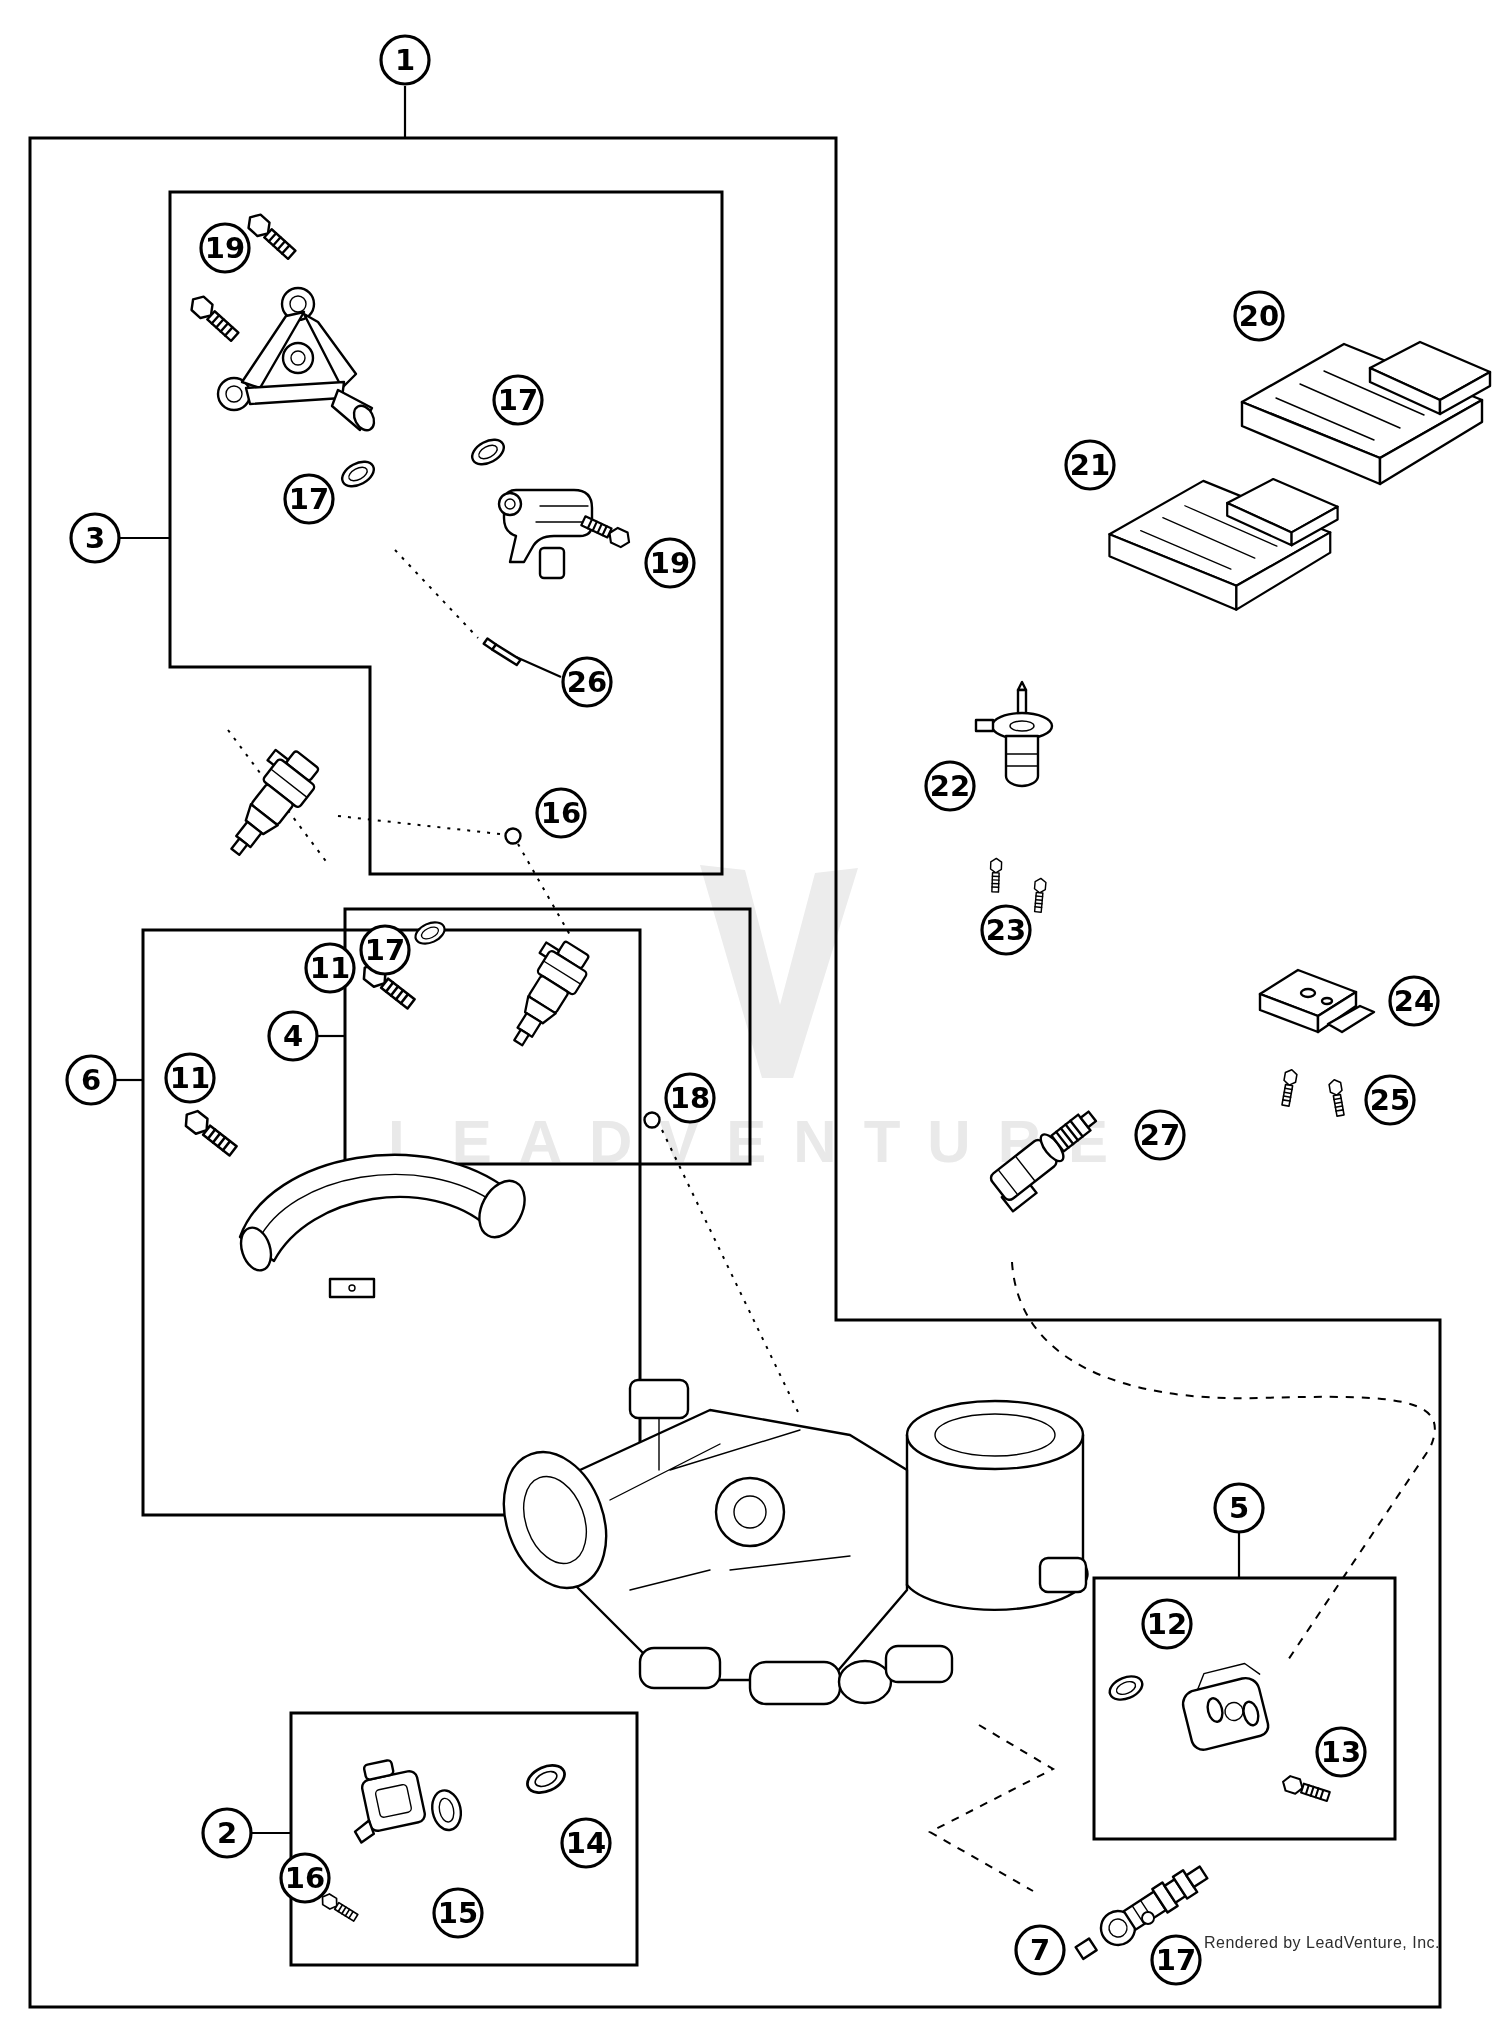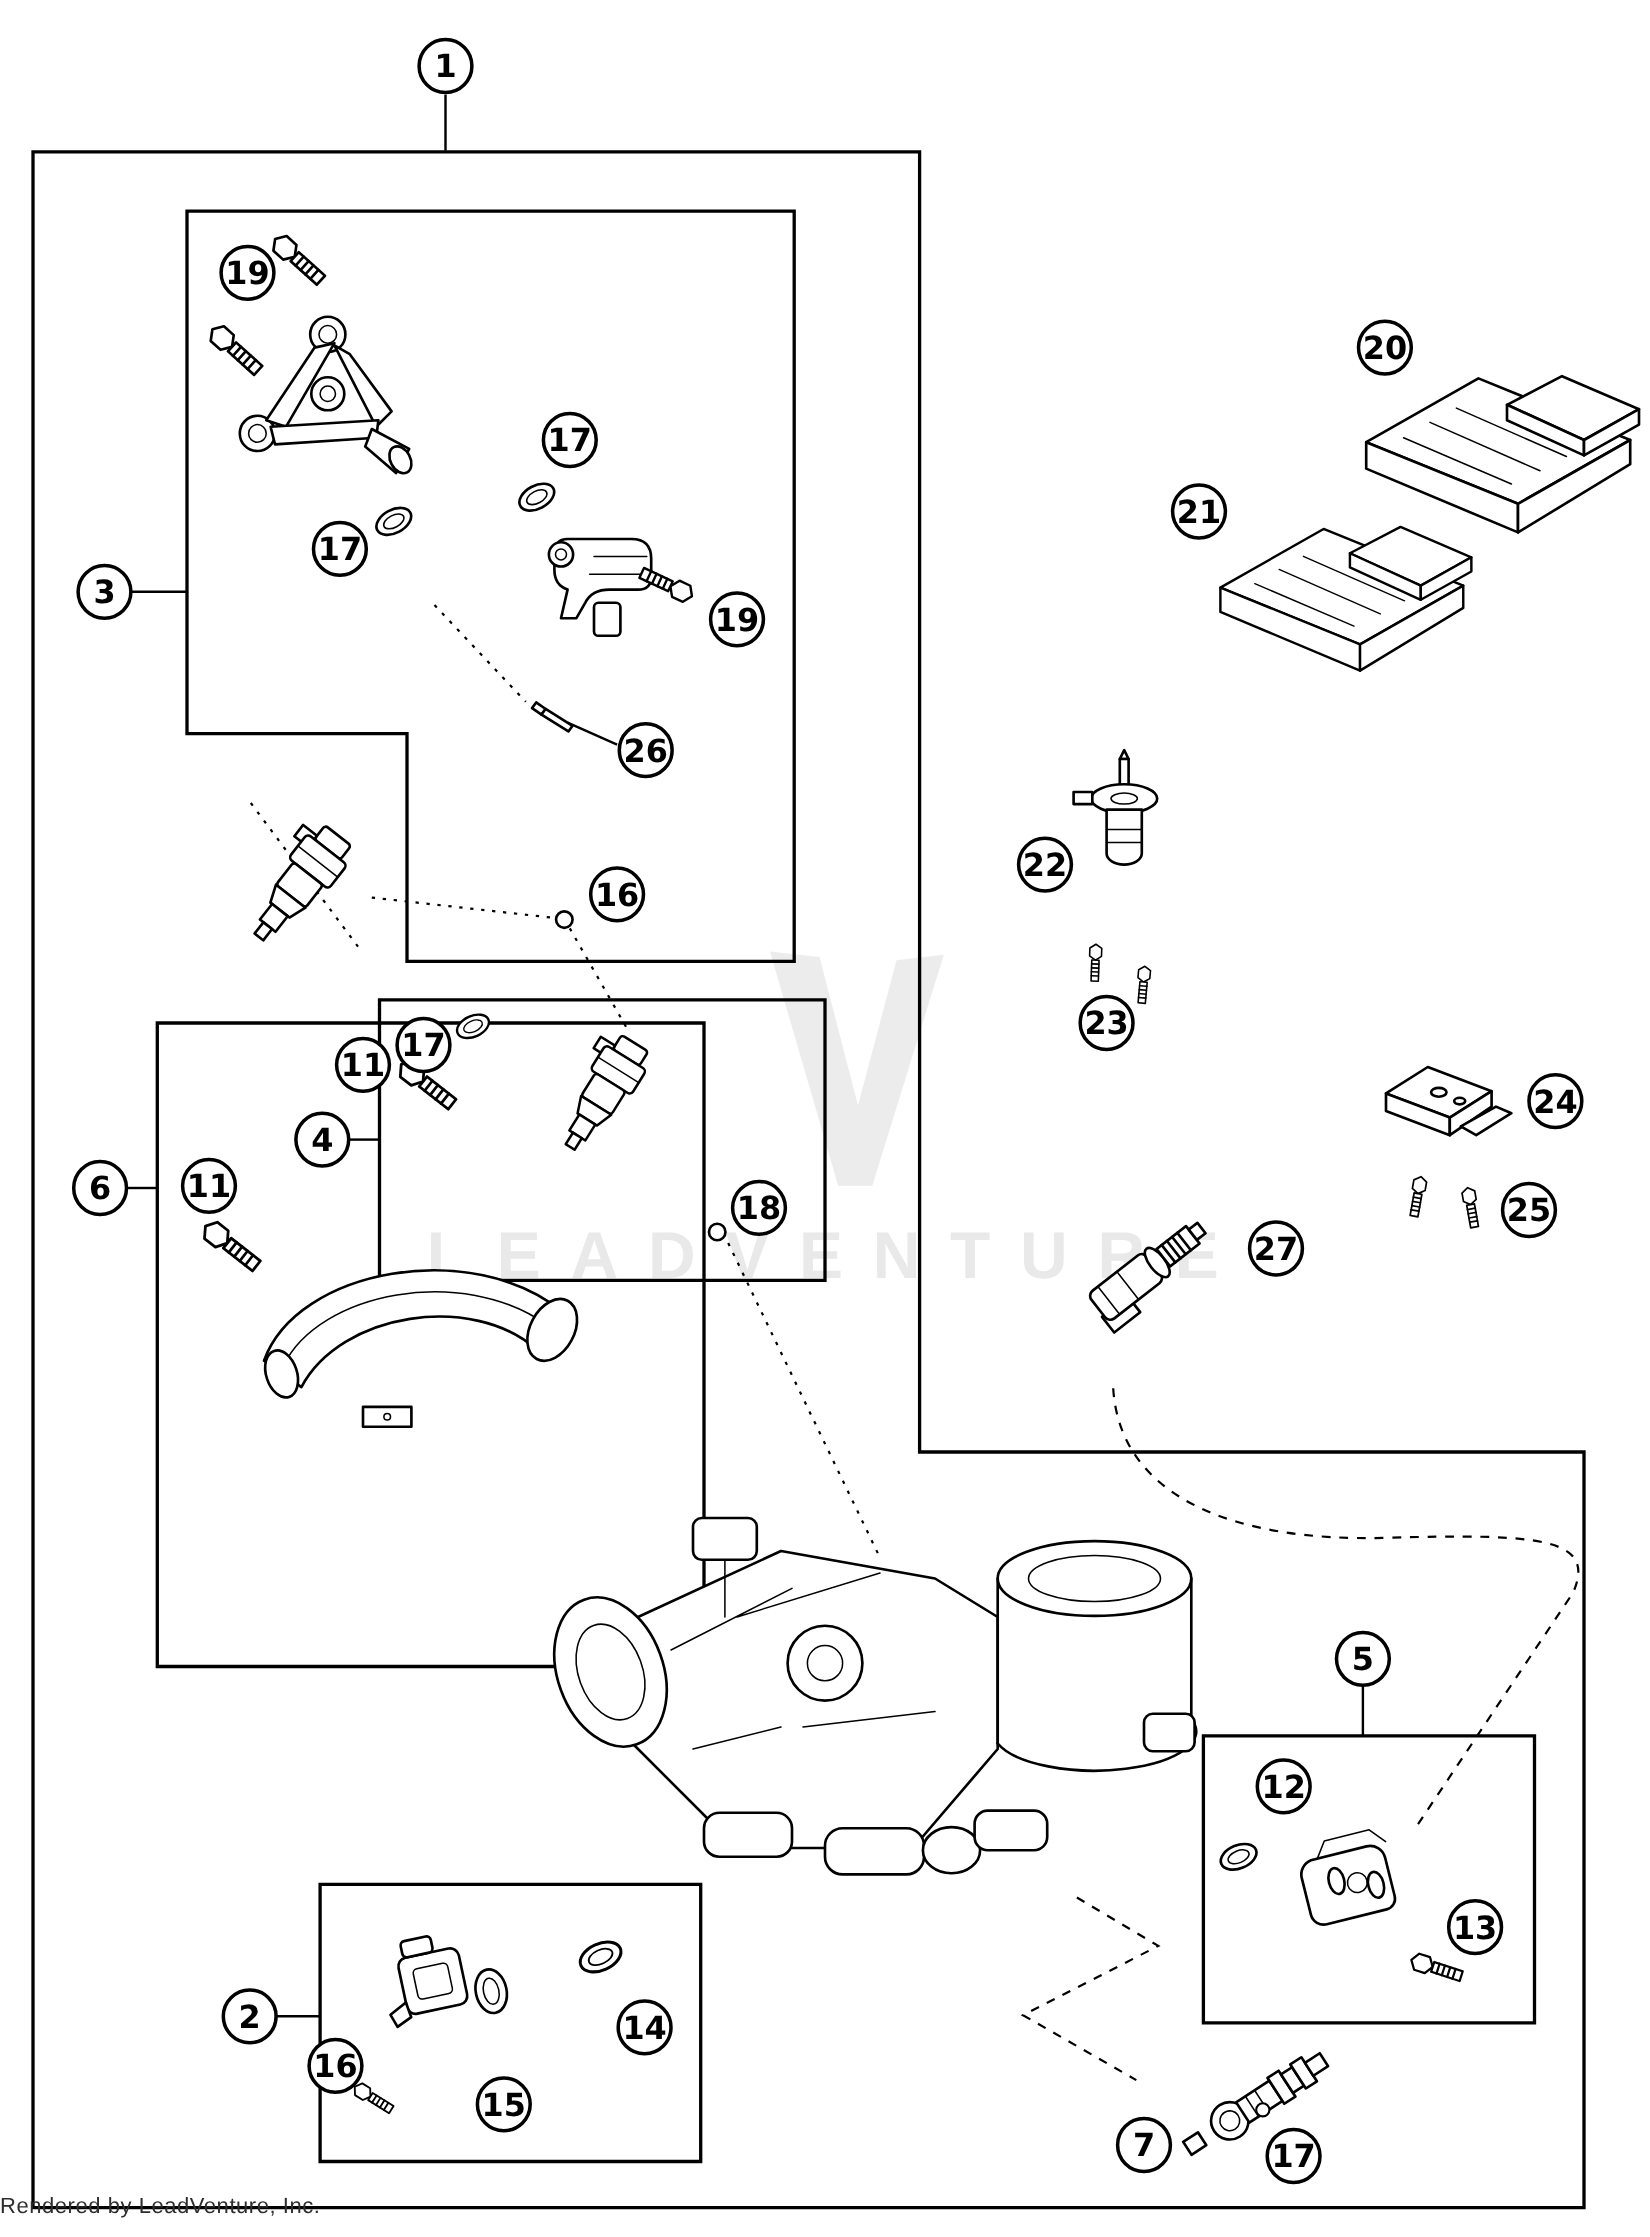--- a/index.html
+++ b/index.html
@@ -11,22 +11,22 @@
   .thin{stroke-width:1.4 !important;fill:none !important;}
   .nofill{fill:none !important;}
   .box{fill:none;stroke:#000;stroke-width:3;}
   .conn{stroke:#000;stroke-width:2.2;fill:none;}
   .leader-dot{stroke:#000;stroke-width:2;fill:none;stroke-dasharray:3 7;}
   .leader-dash{stroke:#000;stroke-width:2;fill:none;stroke-dasharray:8 8;}
   .callout circle{fill:#fff;stroke:#000;stroke-width:3.2;}
   .callout text{fill:#000;font:bold 29px "DejaVu Sans", sans-serif;text-anchor:middle;}
   .wm-text{fill:#e9e9e9;font:bold 60px "Liberation Sans", sans-serif;letter-spacing:27px;}
   .wm-logo{fill:#ececec;stroke:none;}
-  .footer{position:absolute;left:0;top:1995px;width:1440px;text-align:left;
-          font-size:20px;color:#2e2e2e;letter-spacing:0.5px;}
+  .footer{position:absolute;left:0;top:1934px;width:1440px;text-align:right;
+          font-size:16px;color:#2e2e2e;letter-spacing:0.5px;}
 </style>
 </head>
 <body>
 
 <div class="stage">
   <svg width="1500" height="2034" viewBox="0 0 1500 2034">
 
     <defs>
       <g id="sym-bolt">
         <polygon points="-10,-9 2,-9 8,0 2,9 -10,9 -16,0"></polygon>

